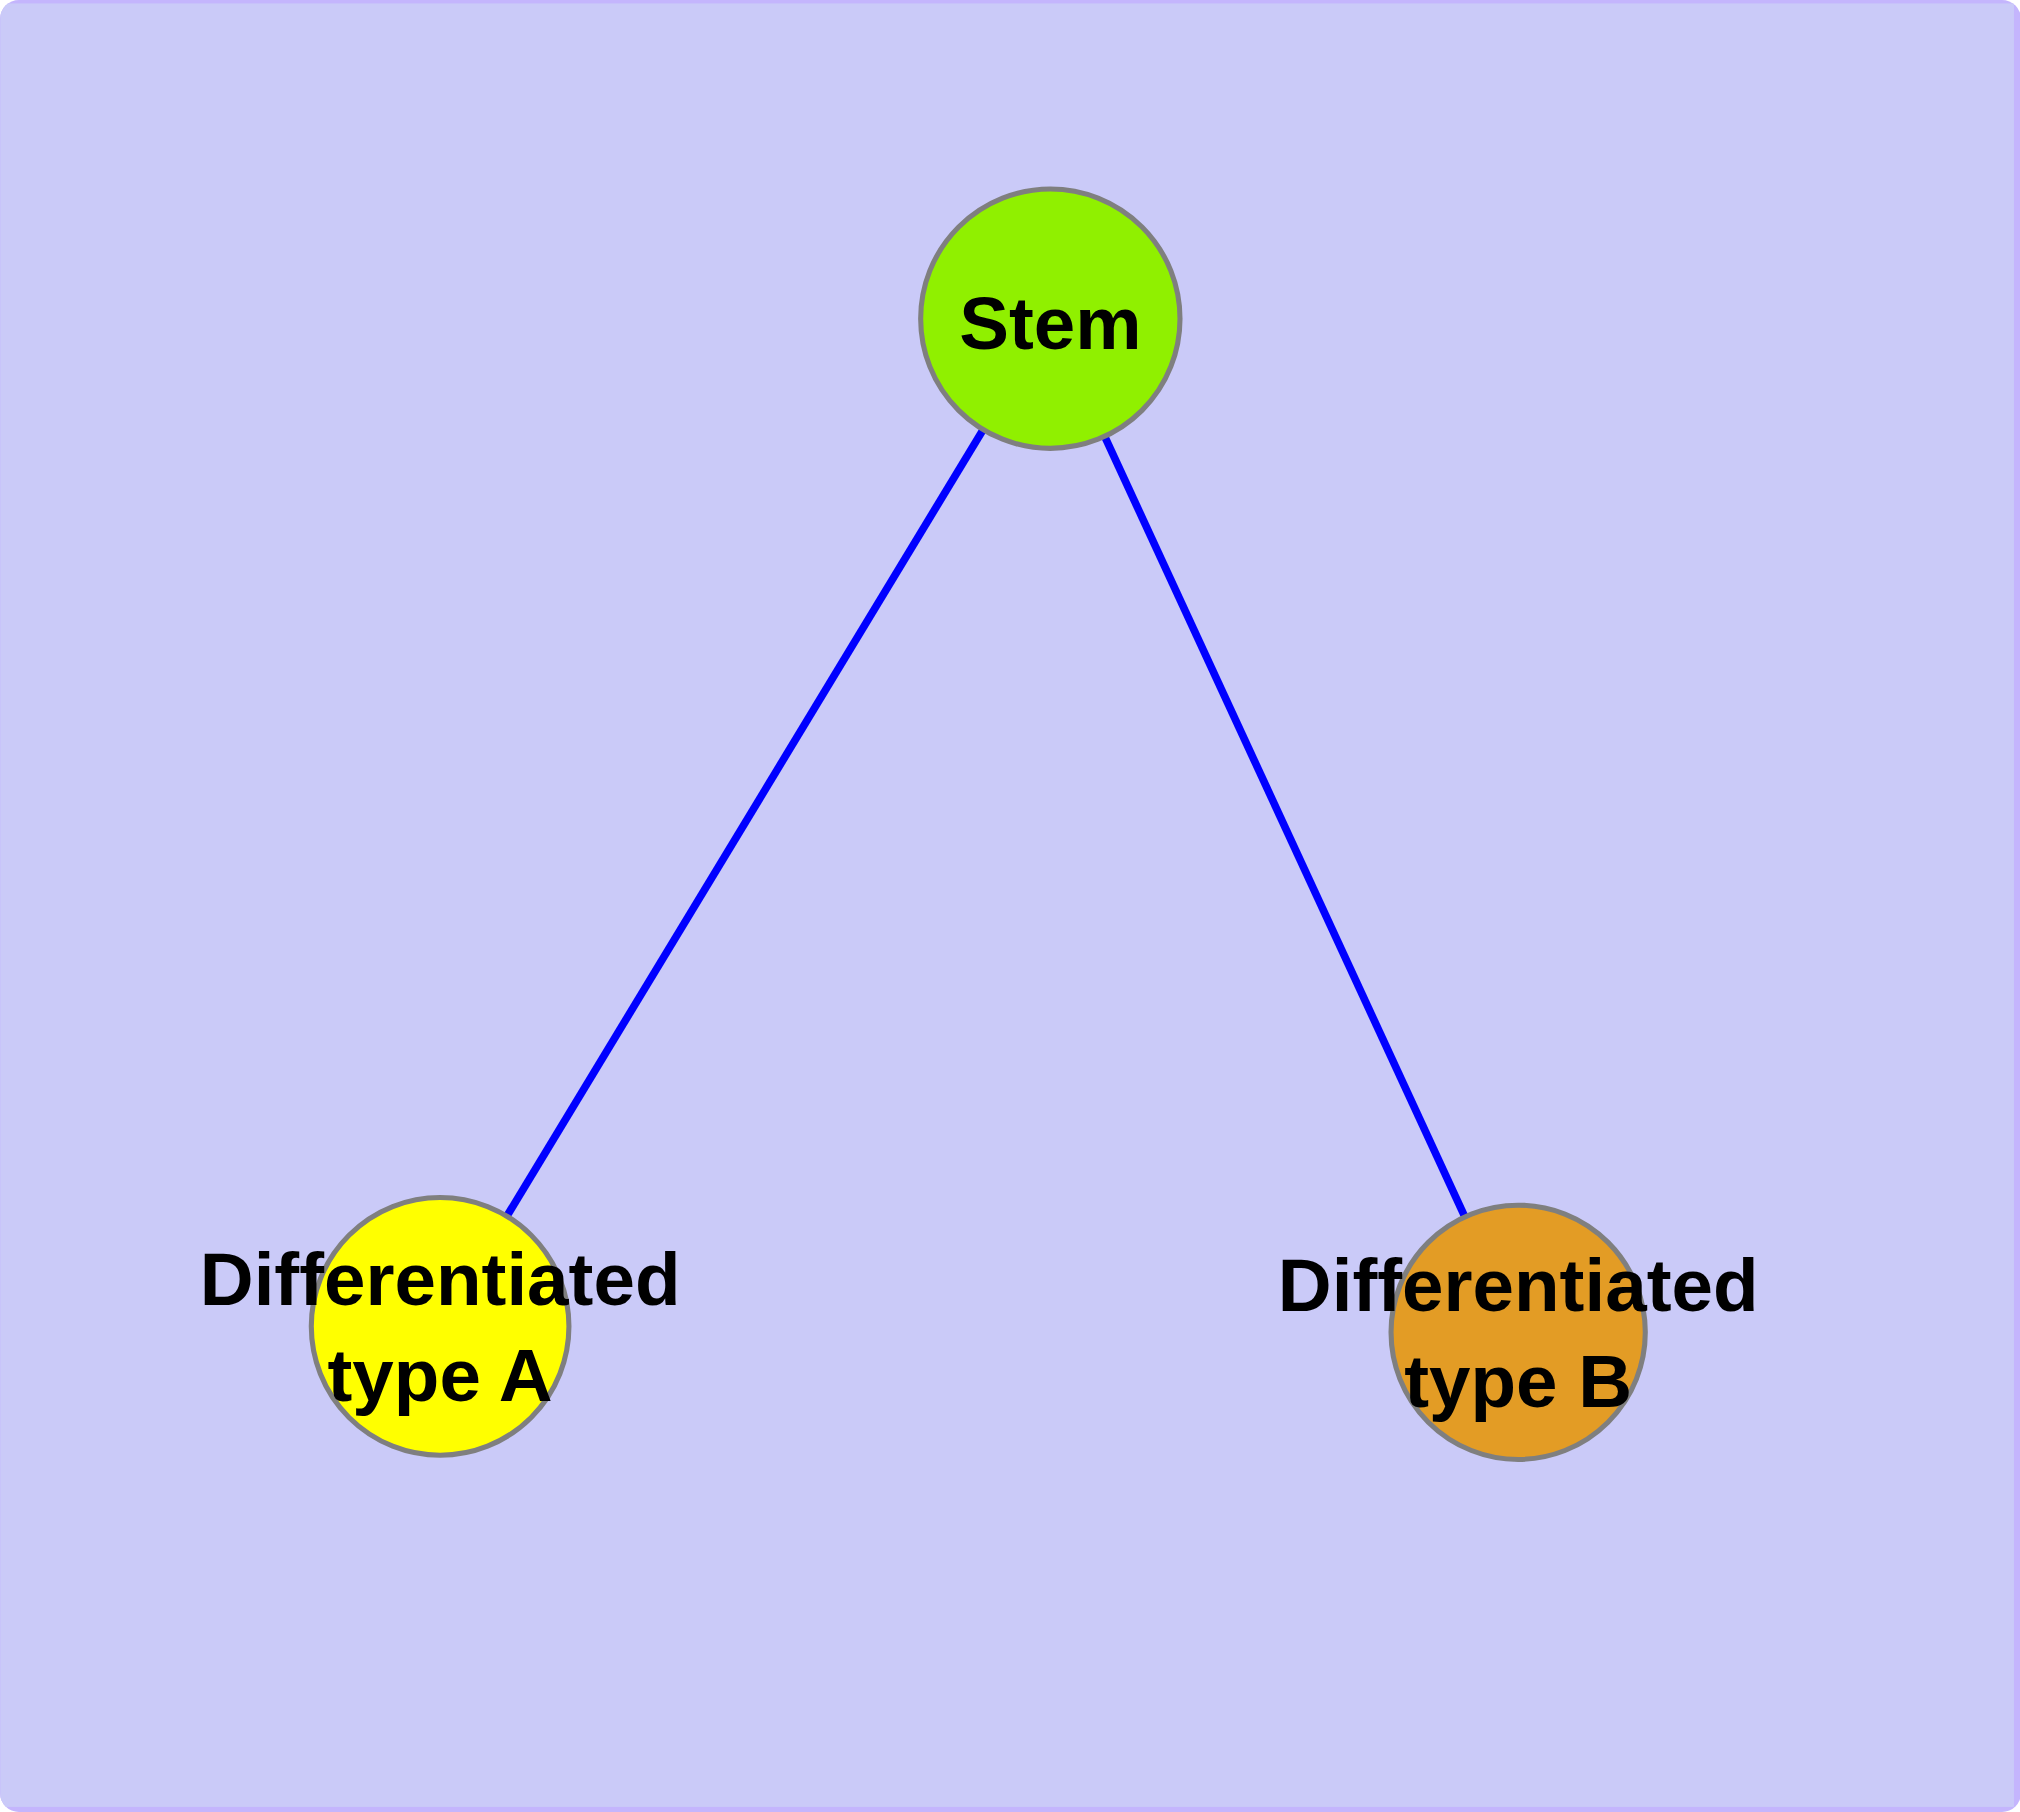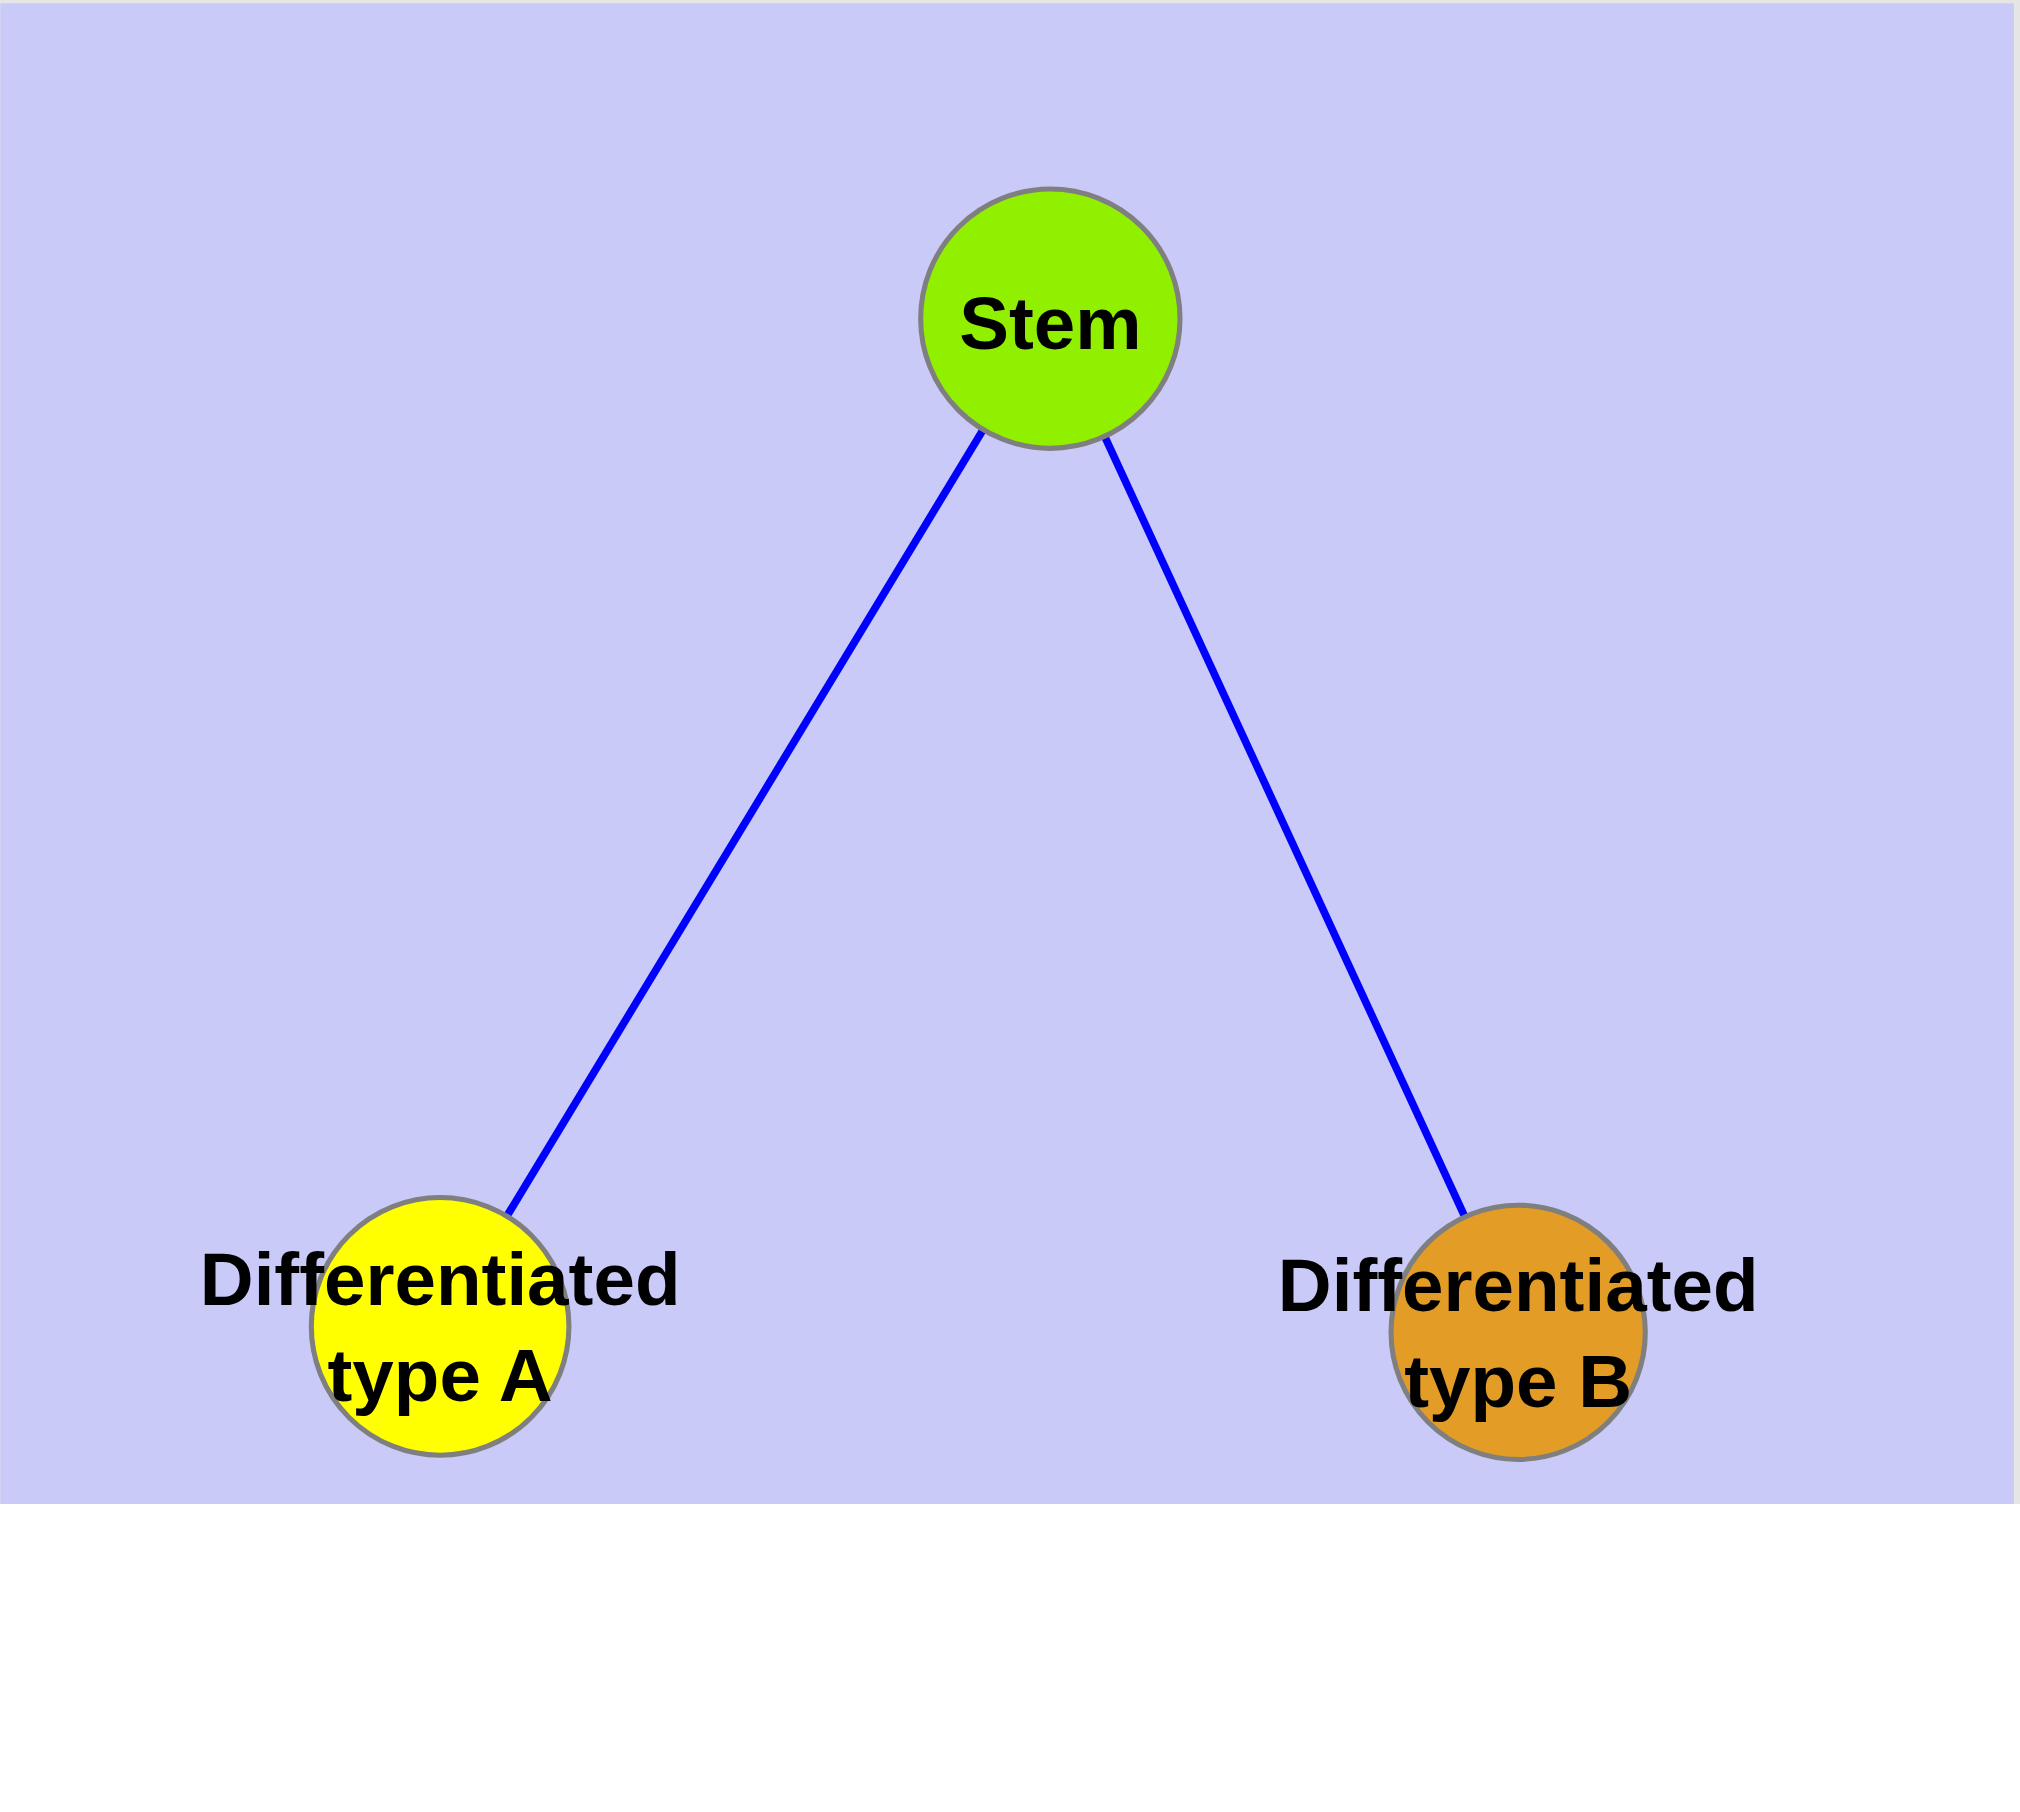--- a/index.html
+++ b/index.html
@@ -2,24 +2,25 @@
 <html style="font-size:13.6px"><head>
 <meta charset="utf-8">
 <style>
   html, body {
     margin: 0;
     padding: 0;
     background: #ffffff;
   }
   .page {
     width: 2021px;
-    height: 1504px;
+    height: 1812px;
     position: relative;
-    background: #e5e5e5;
+    background: #c4b5fd;
     overflow: hidden;
+    border-radius: 19px;
   }
   svg.diagram {
     display: block;
     width: 2021px;
     height: 1812px;
   }
   svg.diagram text {
     font-family: "Liberation Sans", "DejaVu Sans", sans-serif;
     font-weight: bold;
     text-anchor: middle;

